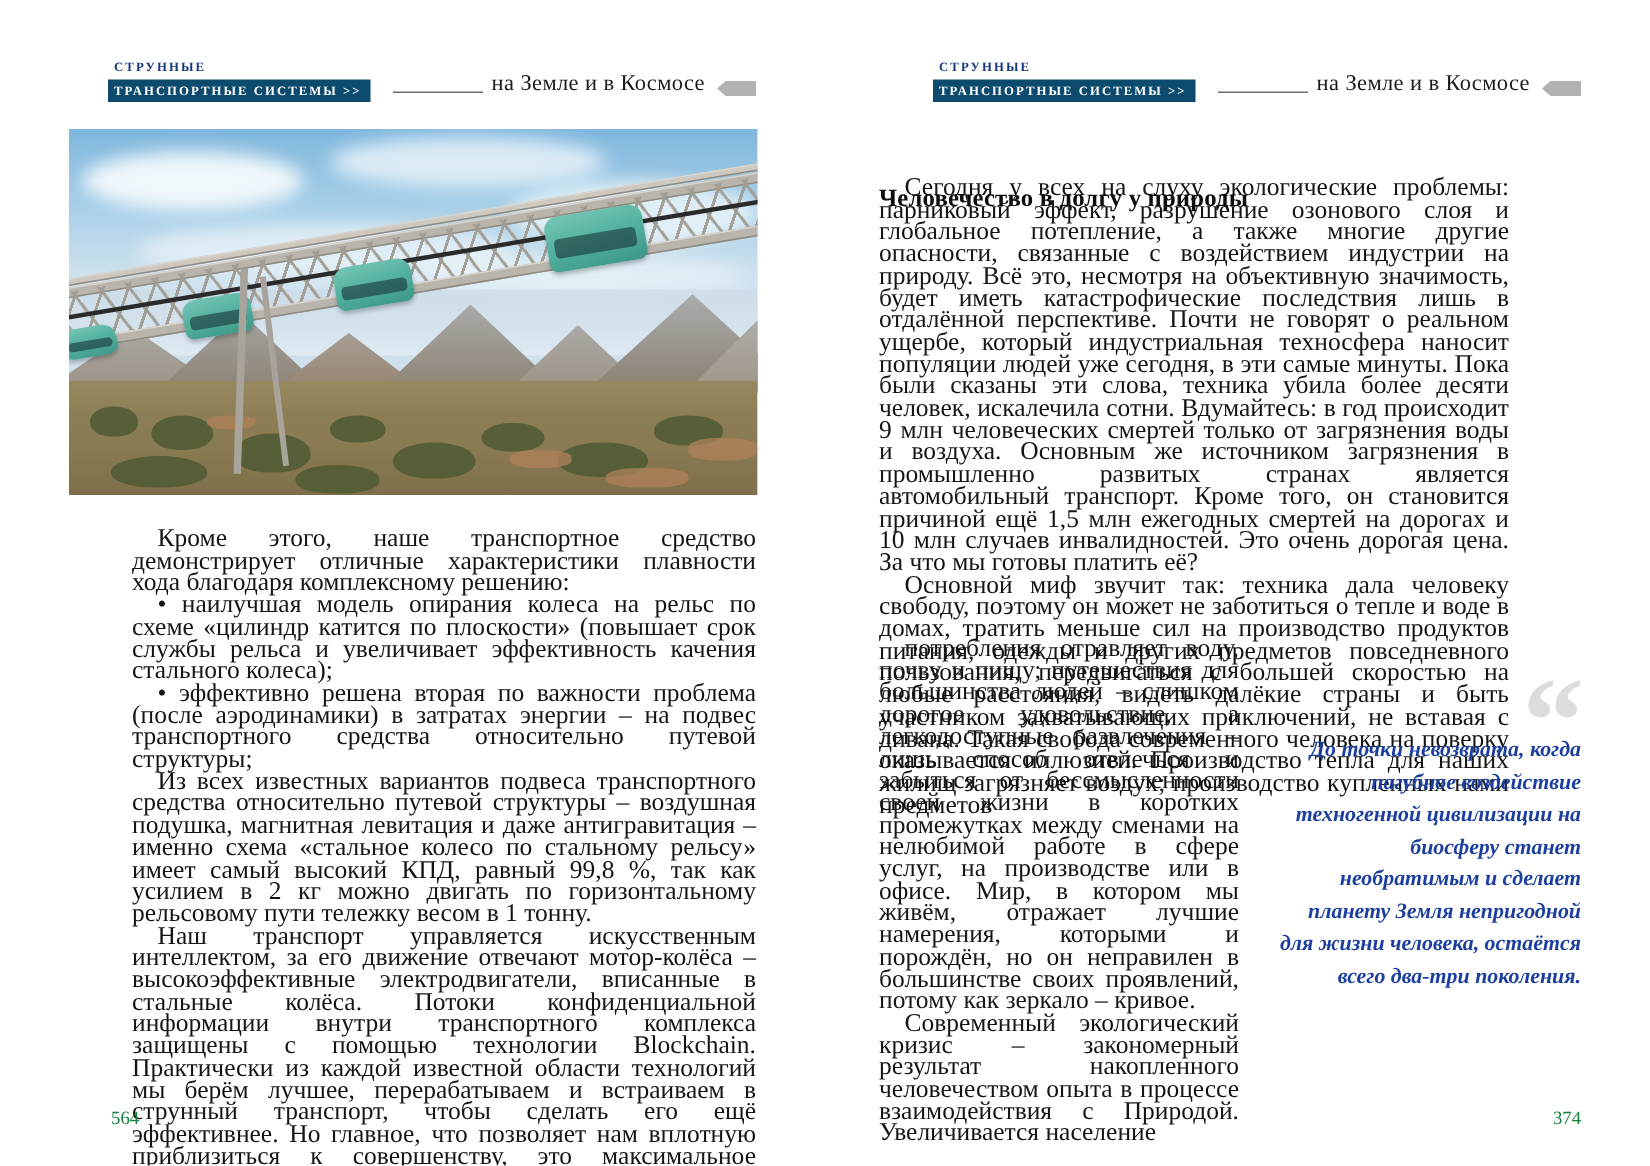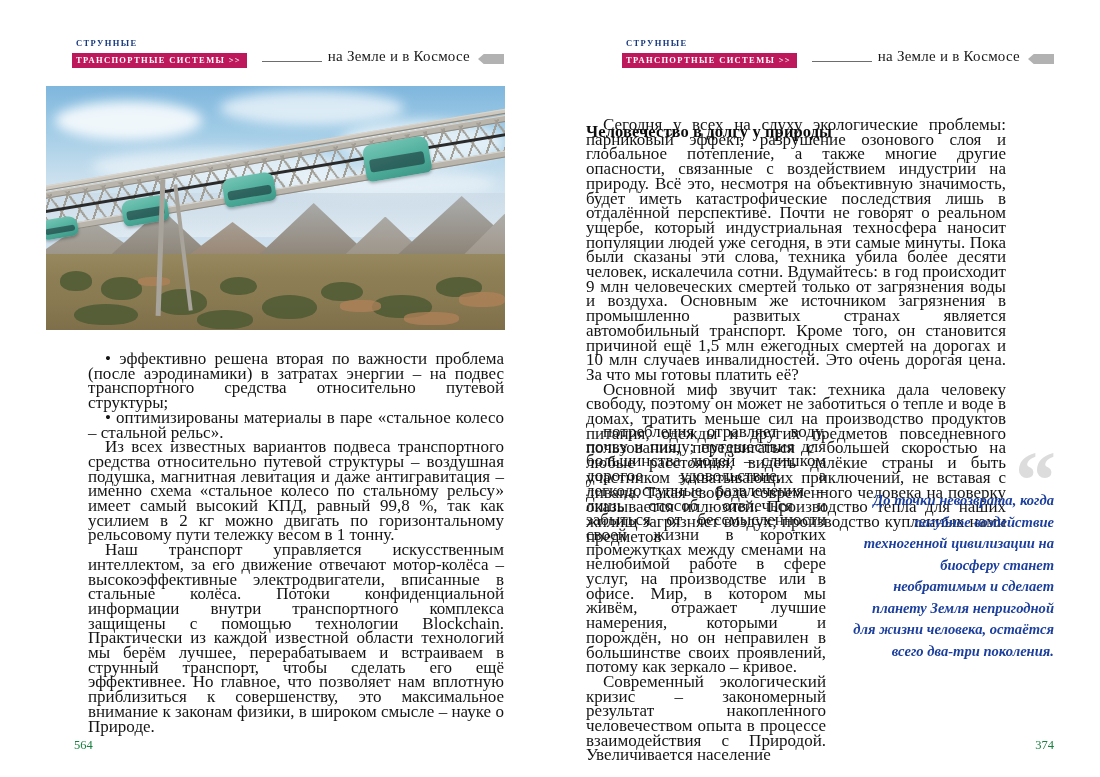--- a/index.html
+++ b/index.html
@@ -47,21 +47,21 @@
   .brand-line1 {
     font-family: "Liberation Serif", serif;
     font-size: 8.5px;
     letter-spacing: 1.4px;
     color: #15377e;
     font-weight: 700;
     padding-left: 4px;
     line-height: 11px;
   }
   .brand-line2 {
-    background: #be185d;
+    background: #0c4a6e;
     color: #ffffff;
     font-size: 8.5px;
     font-weight: 700;
     letter-spacing: 1.35px;
     padding: 2px 6px 2px 4px;
     line-height: 11px;
     display: inline-block;
     white-space: nowrap;
   }
   .rule {
@@ -367,22 +367,23 @@
         <div class="cabin cb1"></div>
         <div class="cabin cb2"></div>
         <div class="cabin cb3"></div>
         <div class="cabin cb4"></div>
       </div>
       <div class="pylon pylon-main"></div>
       <div class="pylon pylon-leg"></div>
     </div>
 
     <div class="col">
+      <p>Кроме этого, наше транспортное средство демонстрирует отличные характеристики плавности хода благодаря комплексному решению:</p>
+      <p class="bullet">• наилучшая модель опирания колеса на рельс по схеме «цилиндр катится по плоскости» (повышает срок службы рельса и увеличивает эффективность качения стального колеса);</p>
       <p class="bullet">• эффективно решена вторая по важности проблема (после аэродинамики) в затратах энергии – на подвес транспортного средства относительно путевой структуры;</p>
-      <p class="bullet">• оптимизированы материалы в паре «стальное колесо – стальной рельс».</p>
       <p>Из всех известных вариантов подвеса транспортного средства относительно путевой структуры – воздушная подушка, магнитная левитация и даже антигравитация – именно схема «стальное колесо по стальному рельсу» имеет самый высокий КПД, равный 99,8 %, так как усилием в 2 кг можно двигать по горизонтальному рельсовому пути тележку весом в 1 тонну.</p>
       <p>Наш транспорт управляется искусственным интеллектом, за его движение отвечают мотор-колёса – высокоэффективные электродвигатели, вписанные в стальные колёса. Потоки конфиденциальной информации внутри транспортного комплекса защищены с помощью технологии Blockchain. Практически из каждой известной области технологий мы берём лучшее, перерабатываем и встраиваем в струнный транспорт, чтобы сделать его ещё эффективнее. Но главное, что позволяет нам вплотную приблизиться к совершенству, это максимальное внимание к законам физики, в широком смысле – науке о Природе.</p>
     </div>
 
     <div class="folio">564</div>
   </div>
 
   <div class="page page-right">
 
     <div class="runhead">

